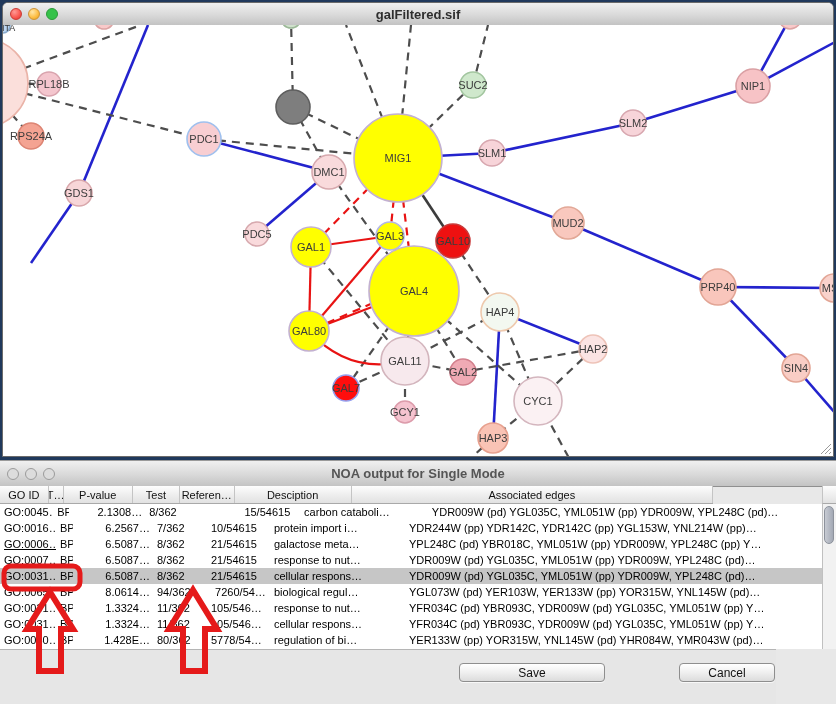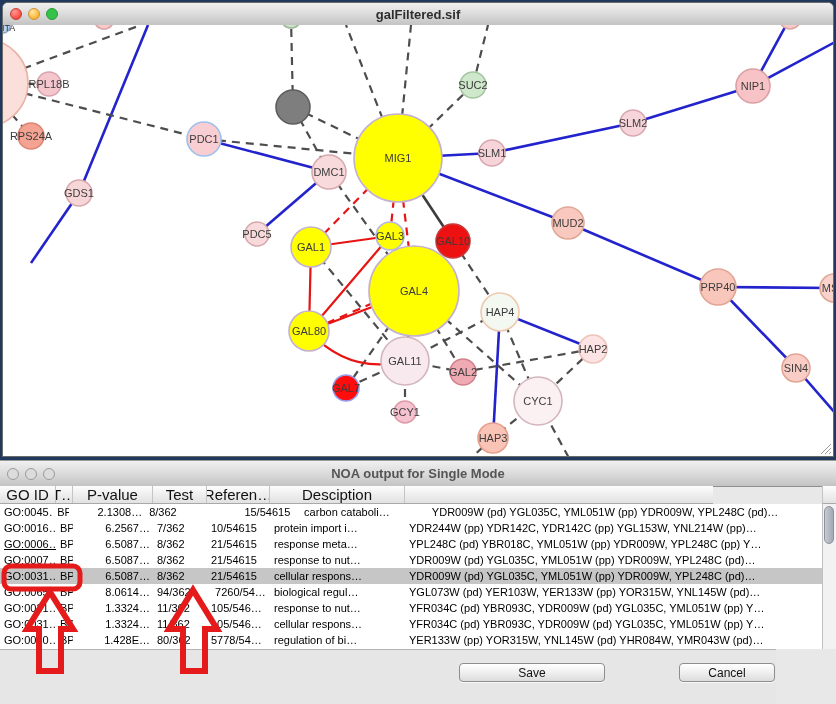--- a/index.html
+++ b/index.html
@@ -29,21 +29,21 @@
   .light{width:12px;height:12px;border-radius:50%;box-sizing:border-box;}
   .light.red{background:radial-gradient(circle at 35% 30%,#ff9a94,#f9564e 60%,#d8352e);border:1px solid #ca3a33;}
   .light.yellow{background:radial-gradient(circle at 35% 30%,#ffe6a8,#fdbc40 60%,#e09c1f);border:1px solid #cd9336;}
   .light.green{background:radial-gradient(circle at 35% 30%,#a6f2ae,#35c24a 60%,#1e9a33;);border:1px solid #2c9a3a;background-color:#35c24a;}
   .light.inactive{background:#dcdcdc;border:1px solid #9b9b9b;}
   #canvas{position:absolute;left:0;top:22px;width:832px;height:433px;background:#ffffff;}
   #netsvg{display:block;}
   
   #theader{position:absolute;left:0;top:25px;width:713px;height:18px;display:flex;
     background:linear-gradient(180deg,#fdfdfd,#e9e9e9 70%,#e2e2e2);
-    border-bottom:1px solid #a9a9a9;box-sizing:border-box;font-size:15px;color:#111;}
+    border-bottom:1px solid #a9a9a9;box-sizing:border-box;font-size:11px;color:#111;}
   #theader .hcell{display:flex;align-items:center;justify-content:center;
     border-right:1px solid #c4c4c4;box-sizing:border-box;overflow:hidden;white-space:nowrap;height:100%;}
   #hcorner{position:absolute;left:822px;top:25px;width:14px;height:18px;
     background:linear-gradient(180deg,#fdfdfd,#e2e2e2);border-bottom:1px solid #a9a9a9;border-left:1px solid #c4c4c4;box-sizing:border-box;}
   #tbody{position:absolute;left:0;top:43px;width:822px;height:145px;background:#fff;font-size:11px;color:#000;}
   .trow{display:flex;height:16px;line-height:16px;}
   .trow.selected{background:#c6c6c6;}
   .tcell{overflow:hidden;white-space:nowrap;box-sizing:border-box;padding-left:4px;}
   .tcell.num{text-align:right;padding-right:3px;padding-left:0;}
   #vscroll{position:absolute;left:822px;top:43px;width:14px;height:145px;background:#f2f2f2;border-left:1px solid #c0c0c0;box-sizing:border-box;}
@@ -211,20 +211,21 @@
     </div>
     <div class="title">NOA output for Single Mode</div>
   </div>
   <div id="theader">
       <div class="hcell" style="width: 56px;">GO ID</div>
       <div class="hcell" style="width: 17px;">T…</div>
       <div class="hcell" style="width: 80px;">P-value</div>
       <div class="hcell" style="width: 54px;">Test</div>
       <div class="hcell" style="width: 63px;">Referen…</div>
       <div class="hcell" style="width: 135px;">Desciption</div>
+      <div class="hcell" style="width: 417px;">Associated edges</div>
     </div>
   <div id="hcorner"></div>
   <div id="tbody">
       <div class="trow">
         <div class="tcell" style="width: 56px;">GO:0045…</div>
         <div class="tcell" style="width: 17px;">BP</div>
         <div class="tcell num" style="width: 80px;">2.1308…</div>
         <div class="tcell" style="width: 54px;">8/362</div>
         <div class="tcell" style="width: 63px; margin-left: 44px;">15/54615</div>
         <div class="tcell" style="width: 135px;">carbon cataboli…</div>
@@ -238,21 +239,21 @@
         <div class="tcell" style="width: 63px;">10/54615</div>
         <div class="tcell" style="width: 135px;">protein import i…</div>
         <div class="tcell" style="width: 417px;">YDR244W (pp) YDR142C, YDR142C (pp) YGL153W, YNL214W (pp)…</div>
       </div>
       <div class="trow">
         <div class="tcell" style="width: 56px; text-decoration: underline;">GO:0006…</div>
         <div class="tcell" style="width: 17px;">BP</div>
         <div class="tcell num" style="width: 80px;">6.5087…</div>
         <div class="tcell" style="width: 54px;">8/362</div>
         <div class="tcell" style="width: 63px;">21/54615</div>
-        <div class="tcell" style="width: 135px;">response meta…</div>
+        <div class="tcell" style="width: 135px;">galactose meta…</div>
         <div class="tcell" style="width: 417px;">YPL248C (pd) YBR018C, YML051W (pp) YDR009W, YPL248C (pp) Y…</div>
       </div>
       <div class="trow">
         <div class="tcell" style="width: 56px;">GO:0007…</div>
         <div class="tcell" style="width: 17px;">BP</div>
         <div class="tcell num" style="width: 80px;">6.5087…</div>
         <div class="tcell" style="width: 54px;">8/362</div>
         <div class="tcell" style="width: 63px;">21/54615</div>
         <div class="tcell" style="width: 135px;">response to nut…</div>
         <div class="tcell" style="width: 417px;">YDR009W (pd) YGL035C, YML051W (pp) YDR009W, YPL248C (pd)…</div>

